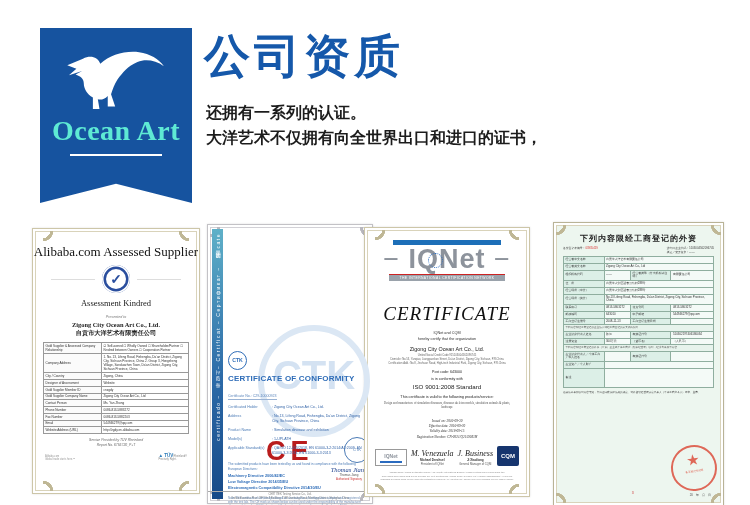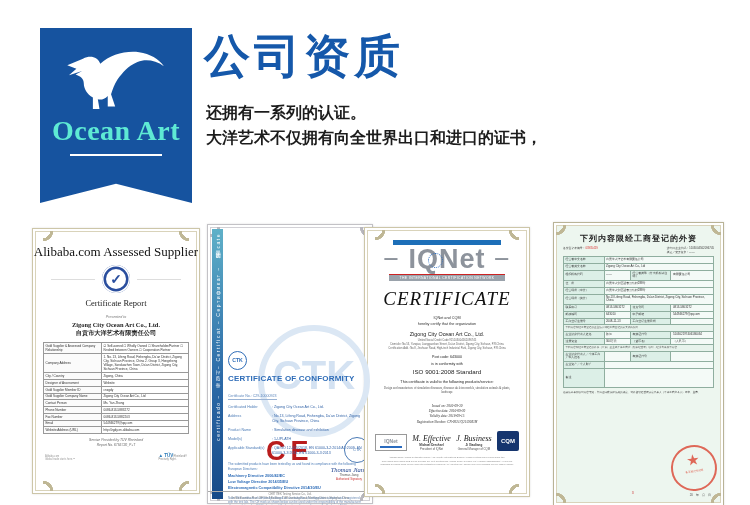--- a/index.html
+++ b/index.html
@@ -84,21 +84,21 @@
   .c2 .body > *{position:relative;z-index:1;}
   
   .c3{left:364px;top:227px;width:164px;height:268px;text-align:center;}
   .c3 .bar{width:108px;height:5px;background:#1d6fb8;margin:12px auto 0;}
   .iqn{position:relative;font-size:27px;font-weight:bold;color:#8d939c;letter-spacing:1px;line-height:1;margin-top:1px;}
   .iqn .dash{color:#8d939c;font-weight:normal;}
   .iqn .stars{position:absolute;left:63px;top:7px;width:13px;height:13px;border:1.5px dotted #2a6bbf;border-radius:50%;}
   .band{width:116px;margin:1px auto 0;background:#9aa2ab;border-top:1.2px solid #c22;
         color:#fff;font-size:3.4px;letter-spacing:.4px;padding:1px 0;}
   .c3 .cert-word{font-family:"Liberation Serif",serif;font-style:italic;font-size:19px;
-                 letter-spacing:1px;color:#111;margin-top:7px;}
+                 letter-spacing:1px;color:#111;margin-top:22px;}
   .c3 .s1{font-size:3.8px;color:#333;margin-top:6px;line-height:1.5;}
   .c3 .org{font-size:5.4px;color:#222;margin-top:4px;}
   .c3 .addr{font-size:2.7px;color:#666;line-height:1.5;margin-top:2px;}
   .c3 .pc{font-size:3.6px;margin-top:3px;}
   .c3 .conf{font-size:3.6px;margin-top:3px;}
   .c3 .std{font-size:6.2px;color:#222;margin-top:2px;}
   .c3 .valid{font-size:3.8px;margin-top:5px;}
   .c3 .scope{font-size:3px;color:#555;font-family:"Liberation Serif",serif;line-height:1.5;margin:2px 14px 0;}
   .c3 .dts{font-family:"Liberation Serif",serif;font-style:italic;font-size:3.4px;color:#333;
            line-height:1.6;margin-top:9px;}
@@ -161,21 +161,21 @@
       </div>
     <div class="orn br">
         <i></i>
       </div>
     <div class="t">Alibaba.com Assessed Supplier</div>
     <div class="badgewrap">
       <span class="ln l"></span>
       <span class="abadge"><b>✓</b></span>
       <span class="ln r"></span>
     </div>
-    <div class="ar">Certificate Report</div>
+    <div class="ar">Assessment Kindred</div>
     <div class="pt">Presented to</div>
     <div class="cen">Zigong City Ocean Art Co., Ltd.</div>
     <div class="ccn">自贡市大洋艺术有限责任公司</div>
     <table class="t1">
       <tbody>
           <tr>
             <td class="l">Gold Supplier &amp; Assessed Company Relationship</td>
             <td>☑ Self-owned  ☐ Wholly Owned  ☐ Shareholder/Partner  ☐ Kindred between Owners  ☐ Cooperation Partner</td>
           </tr>
       <tr>
@@ -330,21 +330,21 @@
     <div class="scope">Design and manufacture of simulation dinosaurs, dinosaur skeleton models, simulation animals &amp; plants, landscape</div>
     <div class="dts">
       <div>Issued on: 2016-09-30</div>
       <div>Effective date: 2016-09-30</div>
       <div>Validity date: 2018-09-15</div>
       <div>Registration Number: CN-0921/Q21590E/M</div>
     </div>
     <div class="sigrow">
       <div class="iqsmall"><span>IQNet</span><u></u></div>
       <div class="s3">
-        <div class="scr">M. Effective</div>
+        <div class="scr">M. Venezuela</div>
         <div class="nm">Michael Drechsel</div>
         <div class="rl">President of IQNet</div>
       </div>
       <div class="s3">
         <div class="scr">J. Business</div>
         <div class="nm">Ji Xiaoliang</div>
         <div class="rl">General Manager of CQM</div>
       </div>
       <div class="cqm">CQM</div>
     </div>

